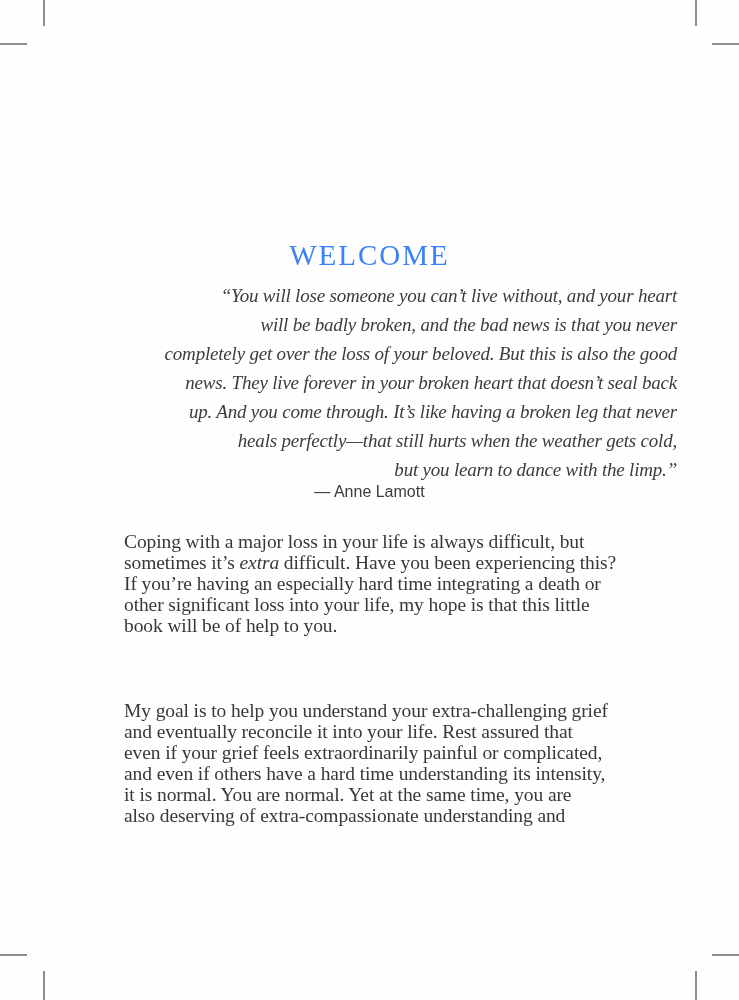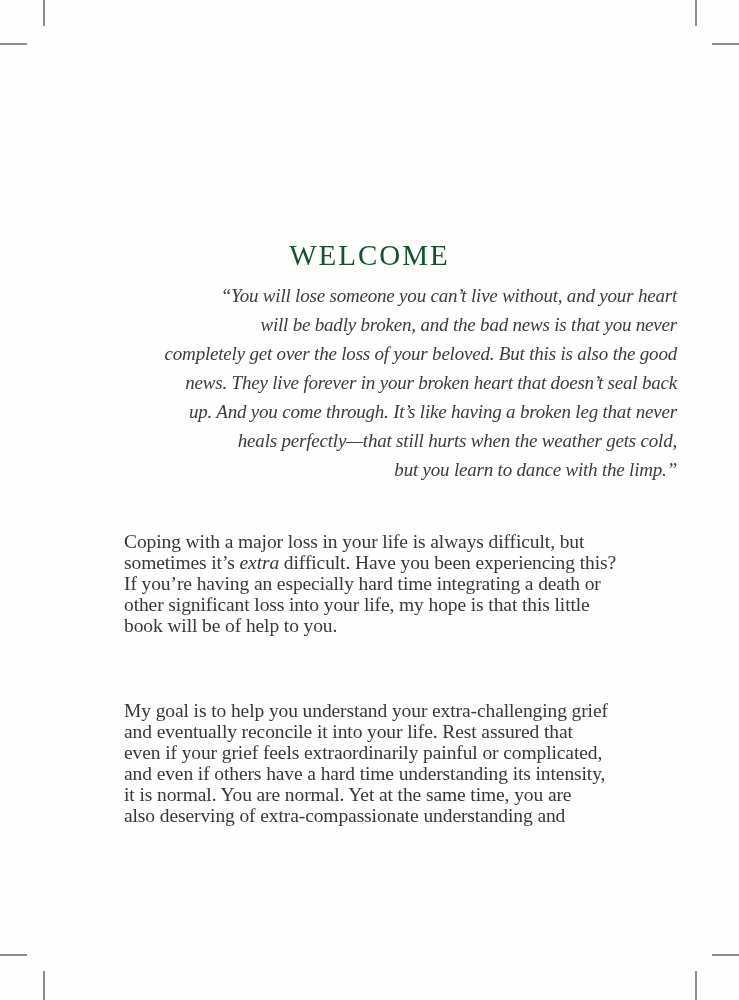--- a/index.html
+++ b/index.html
@@ -35,21 +35,21 @@
   .chapter-title {
     position: absolute;
     top: 239px;
     left: 0;
     right: 0;
     margin: 0;
     text-align: center;
     font-size: 29px;
     font-weight: 400;
     letter-spacing: 2px;
-    color: #14532d;
+    color: #3b82f6;
   }
   .epigraph {
     position: absolute;
     top: 281px;
     left: 62px;
     right: 62px;
     text-align: right;
     font-style: italic;
     font-size: 19px;
     line-height: 29px;
@@ -99,20 +99,21 @@
   <h1 class="chapter-title">WELCOME</h1>
 
   <div class="epigraph">“You will lose someone you can’t live without, and your heart
 will be badly broken, and the bad news is that you never
 completely get over the loss of your beloved. But this is also the good
 news. They live forever in your broken heart that doesn’t seal back
 up. And you come through. It’s like having a broken leg that never
 heals perfectly—that still hurts when the weather gets cold,
 but you learn to dance with the limp.”</div>
 
+  <div class="attribution">— Anne Lamott</div>
 
   <div class="para p1"><span>Coping with a major loss in your life is always difficult, but
 sometimes it’s </span><em>extra</em><span> difficult. Have you been experiencing this?
 If you’re having an especially hard time integrating a death or
 other significant loss into your life, my hope is that this little
 book will be of help to you.</span></div>
 
   <div class="para p2"><span>My goal is to help you understand your extra-challenging grief
 and eventually reconcile it into your life. Rest assured that
 even if your grief feels extraordinarily painful or complicated,

